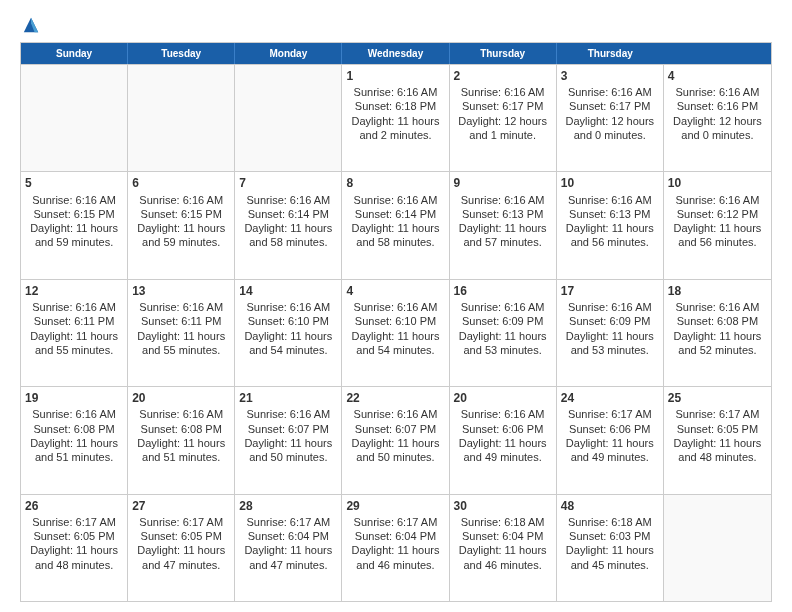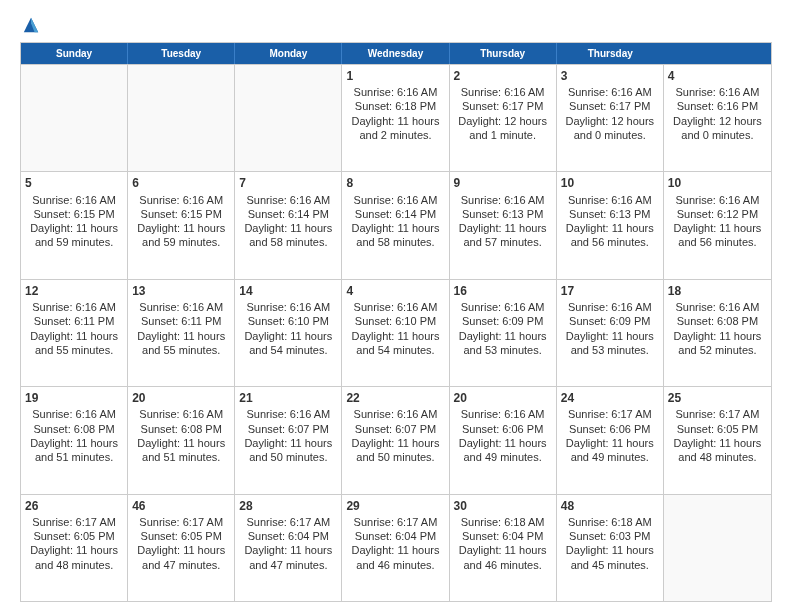--- a/index.html
+++ b/index.html
@@ -329,21 +329,21 @@
         </div>
         <div class="cal-row">
           <div class="cal-cell">
             <span class="day-num">26</span>
             <div class="cell-text" style="white-space: pre-line;">Sunrise: 6:17 AM
 Sunset: 6:05 PM
 Daylight: 11 hours
 and 48 minutes.</div>
           </div>
           <div class="cal-cell">
-            <span class="day-num">46</span>
+            <span class="day-num">27</span>
             <div class="cell-text" style="white-space: pre-line;">Sunrise: 6:17 AM
 Sunset: 6:05 PM
 Daylight: 11 hours
 and 47 minutes.</div>
           </div>
           <div class="cal-cell">
             <span class="day-num">28</span>
             <div class="cell-text" style="white-space: pre-line;">Sunrise: 6:17 AM
 Sunset: 6:04 PM
 Daylight: 11 hours

